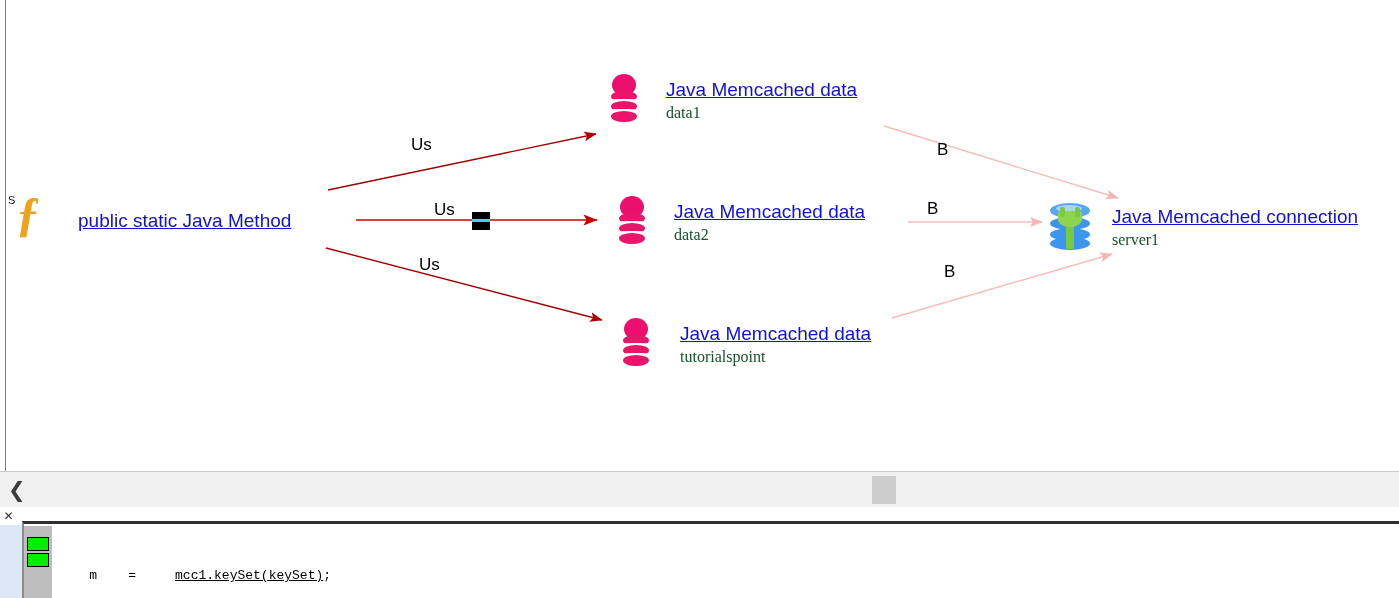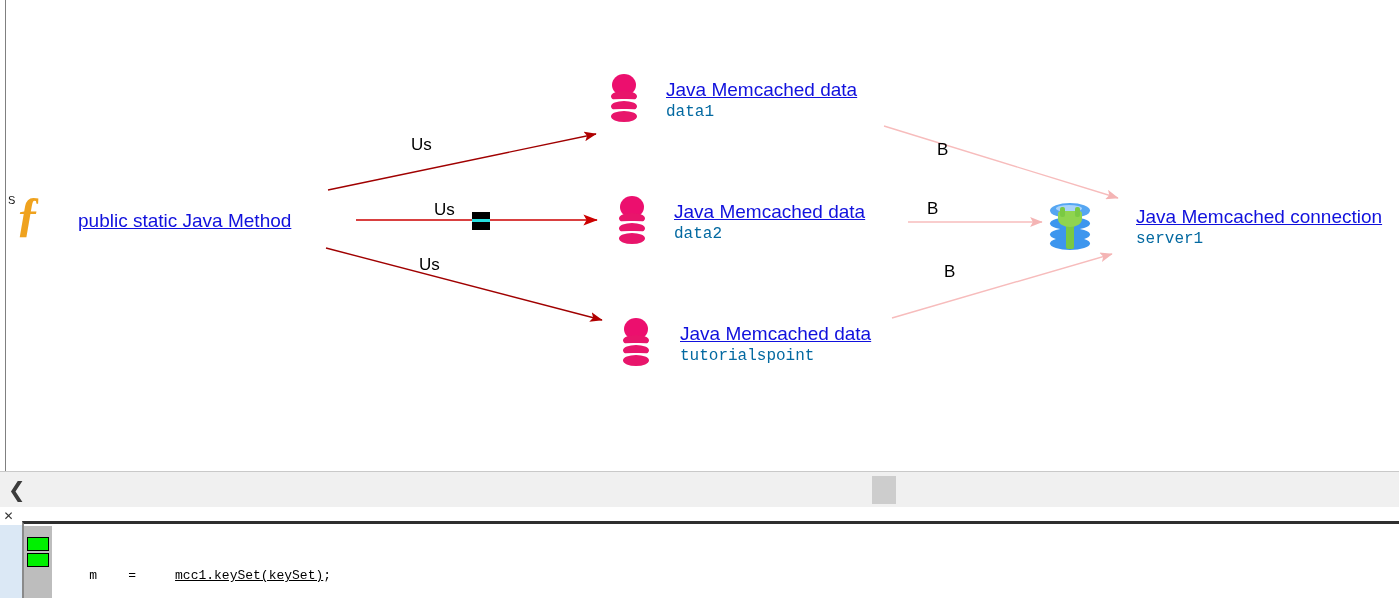--- a/index.html
+++ b/index.html
@@ -24,22 +24,22 @@
 
   
   .node{position:absolute;display:flex;align-items:center;}
   .node-icon{position:relative;flex:0 0 auto;}
   .node-text{display:flex;flex-direction:column;line-height:1.08;}
   .node-title{
     color:#1111dd;font-size:19px;text-decoration:underline;
     white-space:nowrap;font-family:"Liberation Sans", sans-serif;
   }
   .node-sub{
-    color:#0369a1;font-size:16px;white-space:nowrap;margin-top:3px;
-    font-family:Liberation Mono, monospace;
+    color:#14532d;font-size:16px;white-space:nowrap;margin-top:3px;
+    font-family:Liberation Serif, serif;
   }
 
   
   .disc-stack{width:28px;height:50px;position:relative;}
   .disc-stack i{
     position:absolute;left:0;display:block;border-radius:50%;
     background:#e8156b;
   }
   .disc-stack i.d0{width:24px;height:22px;top:0;left:2px;background:#ec0f6e;}
   .disc-stack i.d1{width:26px;height:11px;top:17px;left:1px;}
@@ -241,21 +241,21 @@
         <i class="d2"></i>
         <i class="gap g2"></i>
         <i class="d3"></i>
     </div>
     <div class="node-text" style="margin-left:30px;margin-top:3px;">
       <span class="node-title">Java Memcached data</span>
       <span class="node-sub">tutorialspoint</span>
     </div>
   </div>
 
-  <div class="node" style="left:1048px;top:203px;gap:24px;">
+  <div class="node" style="left:1048px;top:203px;">
     <div class="node-icon db-plug">
       <span class="ring top"></span>
       <span class="sheen"></span>
       <span class="ring r2"></span>
       <span class="ring r3"></span>
       <span class="ring r4"></span>
       <span class="plug-stem"></span>
       <span class="plug-head"></span>
       <span class="prong l"></span>
       <span class="prong r"></span>

